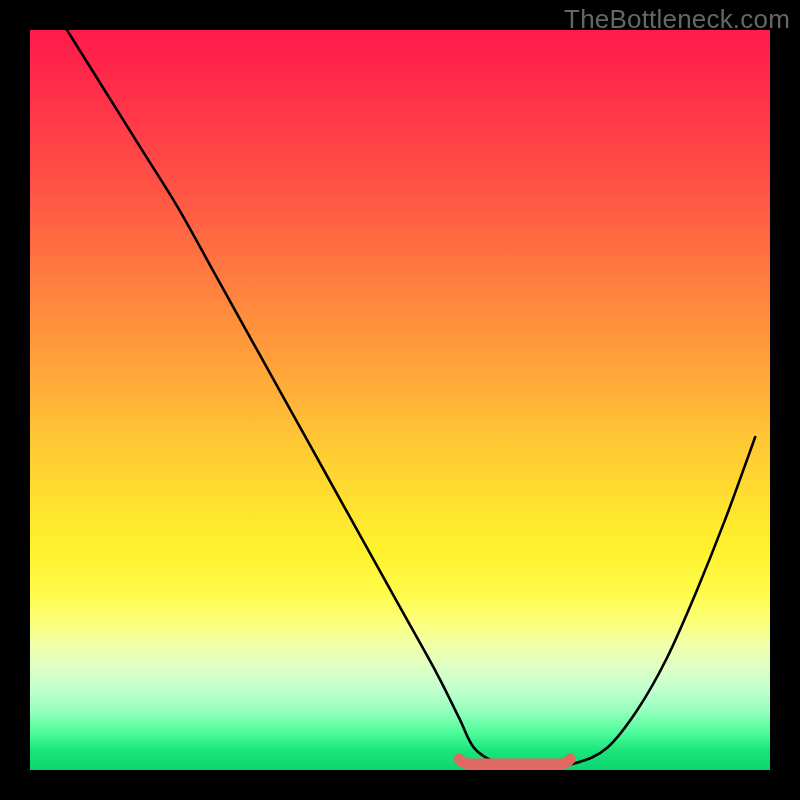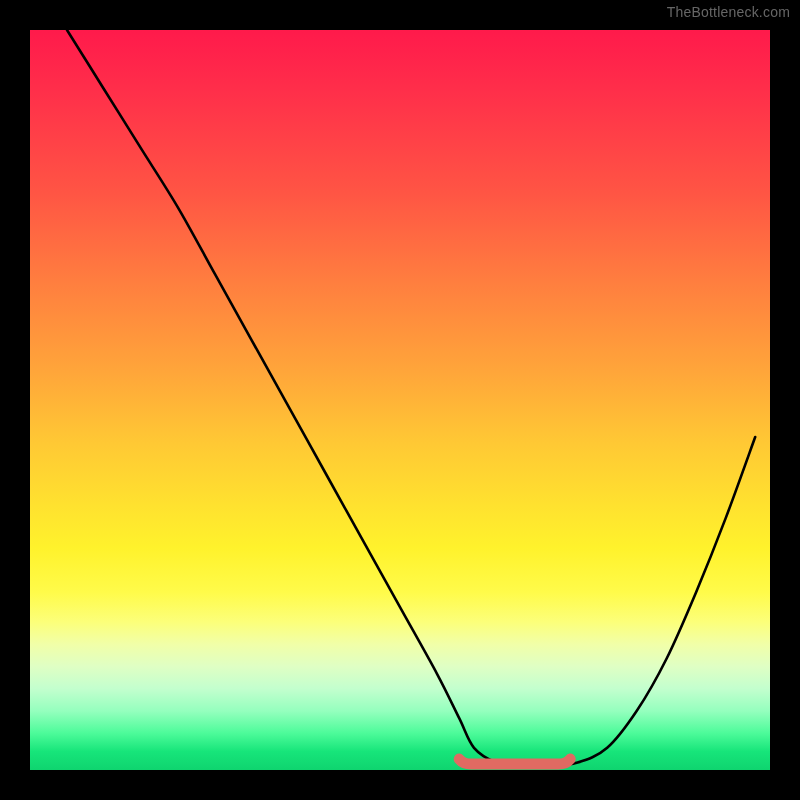--- a/index.html
+++ b/index.html
@@ -15,21 +15,21 @@
     position: relative;
     width: 800px;
     height: 800px;
     background: #000;
   }
   .watermark {
     position: absolute;
     top: 4px;
     right: 10px;
     color: #666;
-    font-size: 14px;
+    font-size: 26px;
     letter-spacing: 0.2px;
     z-index: 5;
   }
   .plot-area {
     position: absolute;
     left: 30px;
     top: 30px;
     width: 740px;
     height: 740px;
     overflow: hidden;

